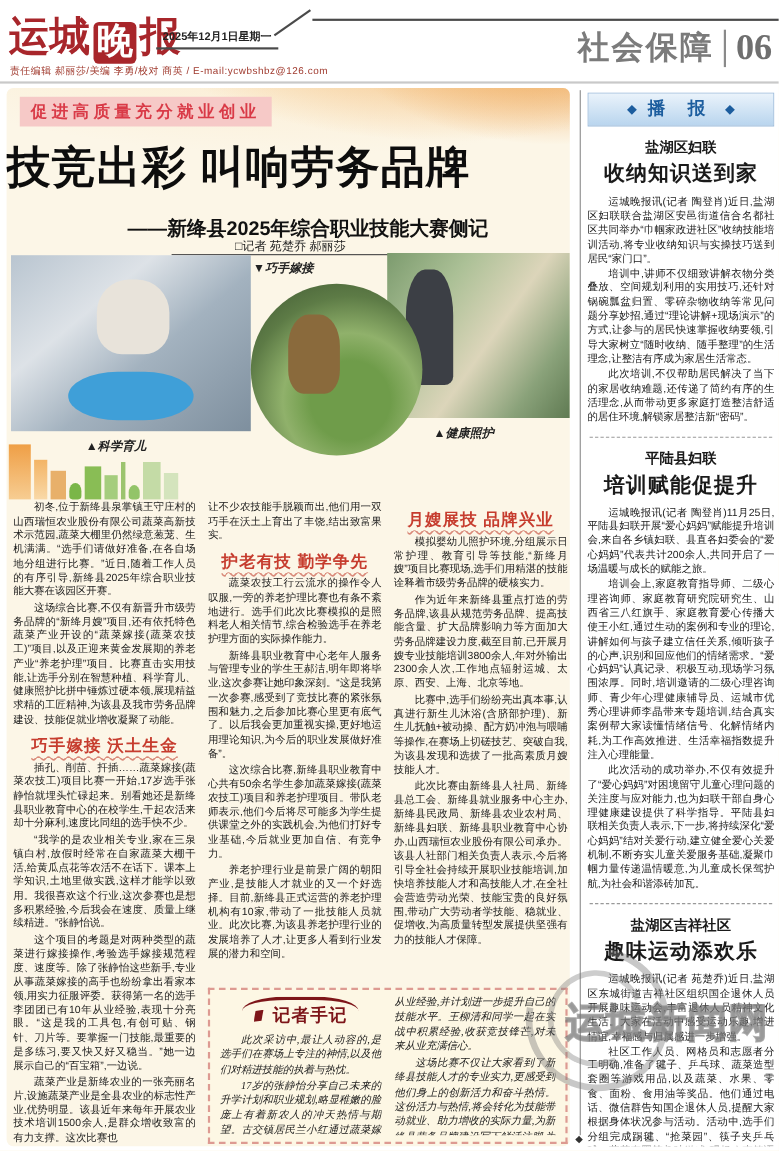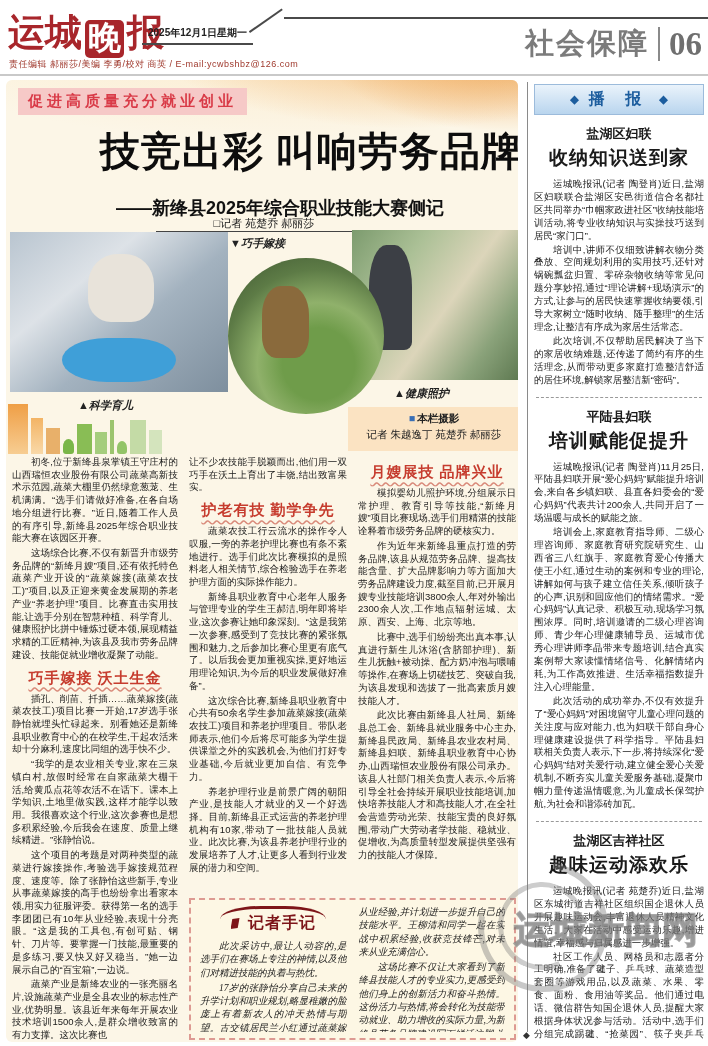--- a/index.html
+++ b/index.html
@@ -29,21 +29,21 @@
   
   .main{position:absolute;left:6px;top:80px;width:512px;height:962px;background:#fcf6e7;
         border-radius:6px;overflow:hidden;}
   .decor-waves{position:absolute;top:0;left:0;width:516px;height:160px;pointer-events:none;
       background:
         radial-gradient(95% 130% at 78% -45%, #f2ae5e 0%, rgba(242,174,94,0) 58%),
         radial-gradient(70% 110% at 97% -25%, #eda04e 0%, rgba(237,160,78,0) 52%),
         radial-gradient(130% 150% at 52% -70%, #fae3bd 0%, rgba(250,227,189,0) 72%);}
   .badge{position:absolute;left:12px;top:8px;background:#f6c9c7;color:#d93a47;font-weight:bold;
          font-size:15px;letter-spacing:4px;padding:4px 10px;}
-  .headline{position:absolute;left:0;top:44px;width:516px;text-align:right;font-size:40px;
+  .headline{position:absolute;left:0;top:44px;width:516px;text-align:left;font-size:40px;
             font-weight:900;color:#0d0d0d;letter-spacing:1px;margin:0;}
   .subtitle{position:absolute;left:0;top:100px;width:516px;text-align:center;font-size:18px;
             font-weight:bold;color:#111;margin:16px;}
   .byline{position:absolute;left:150px;top:136px;width:216px;text-align:center;font-size:11px;
           color:#222;border-bottom:1px solid #444;padding-bottom:0;}
 
   
   .photo{position:absolute;overflow:hidden;}
   .photo-left{left:4px;top:152px;width:218px;height:160px;
       background:linear-gradient(140deg,#b9c5d0 0%,#dde2e7 32%,#a3b2bf 58%,#7e8f9e 100%);}
@@ -164,26 +164,20 @@
     <h2 class="subtitle">——新绛县2025年综合职业技能大赛侧记</h2>
     <div class="byline">□记者 苑楚乔 郝丽莎</div>
 
     <div class="photo photo-left"></div>
     <div class="photo photo-right"></div>
     <div class="photo photo-circle"></div>
     <div class="caption cap-graft">▼巧手嫁接</div>
     <div class="caption cap-childcare">▲科学育儿</div>
     <div class="caption cap-eldercare">▲健康照护</div>
 
-    <div class="credit-box">
-      <div>
-        <span class="credit-bullet">■</span><span class="credit-title">本栏摄影</span>
-      </div>
-      <div class="credit-names">记者 朱越逸丁 苑楚乔 郝丽莎</div>
-    </div>
 
     <div class="skyline">
       <div class="bldA"></div>
         <div class="bldB"></div>
         <div class="bldC"></div>
         <div class="treeA"></div>
       <div class="bldD"></div>
         <div class="bldE"></div>
         <div class="spire"></div>
         <div class="treeB"></div>

